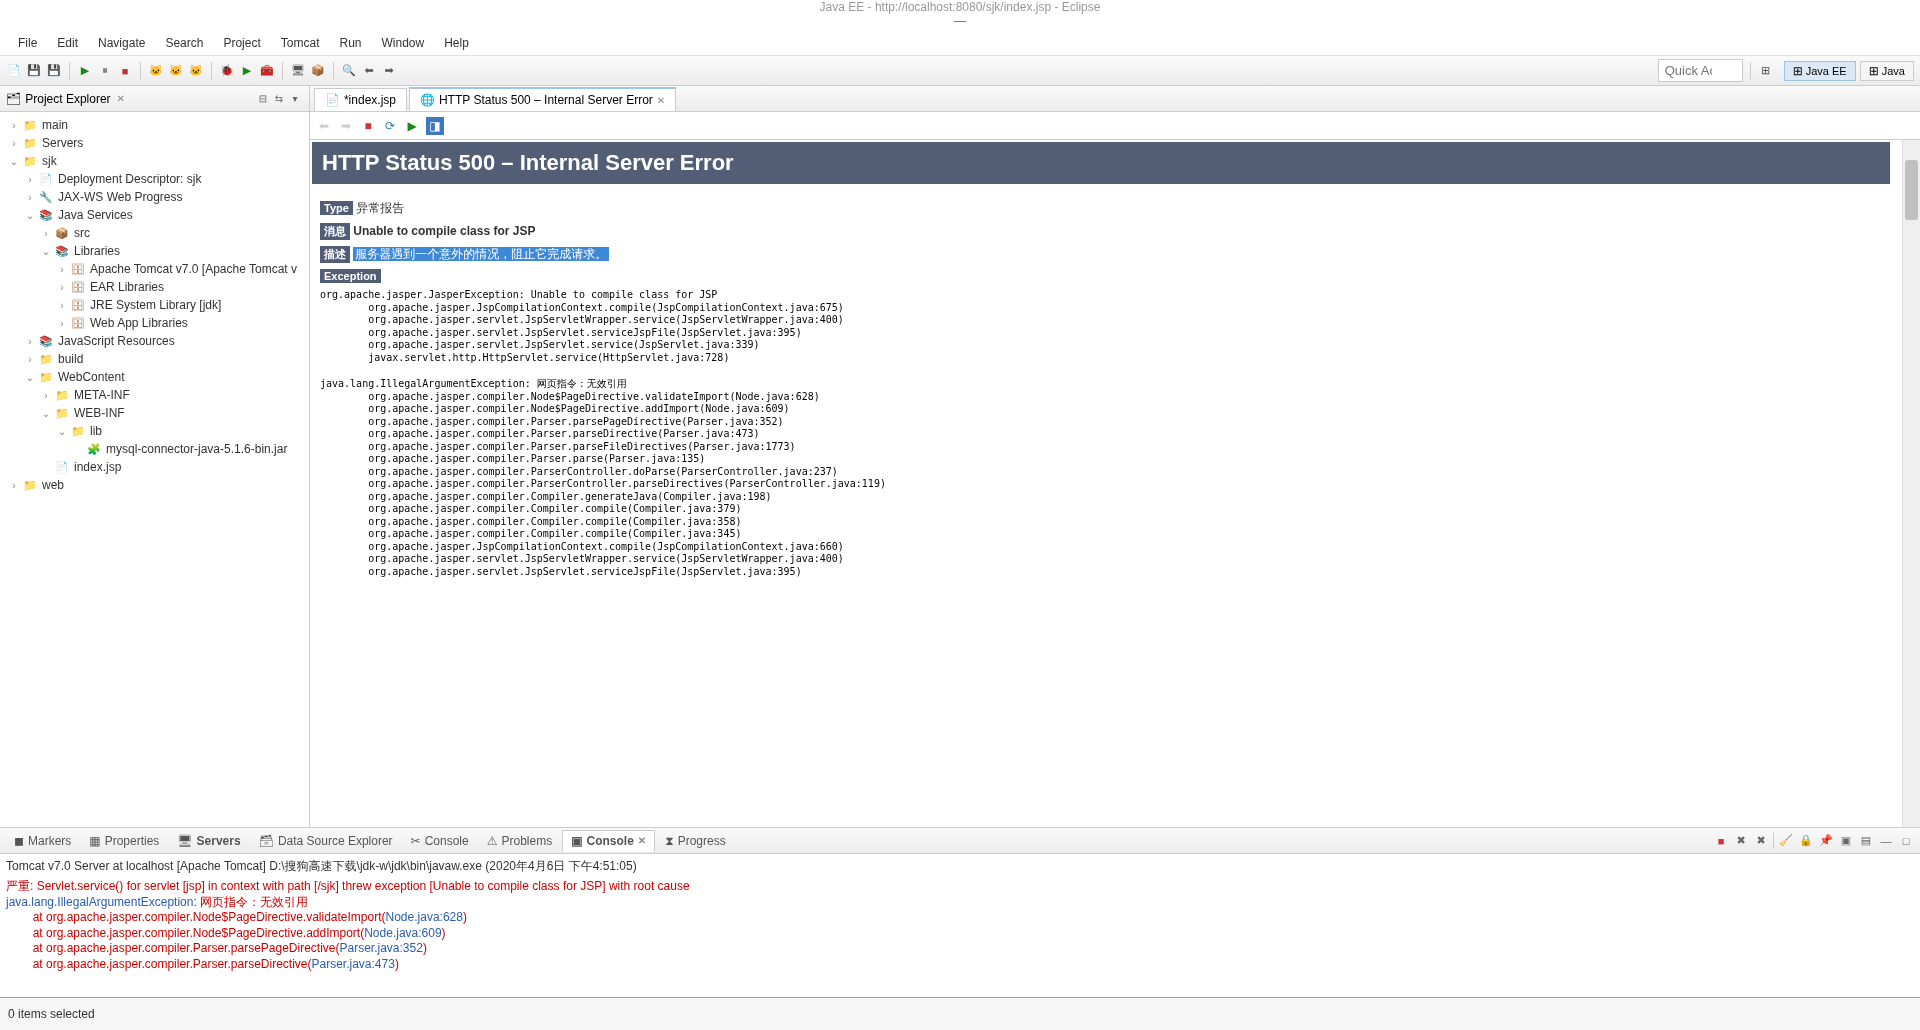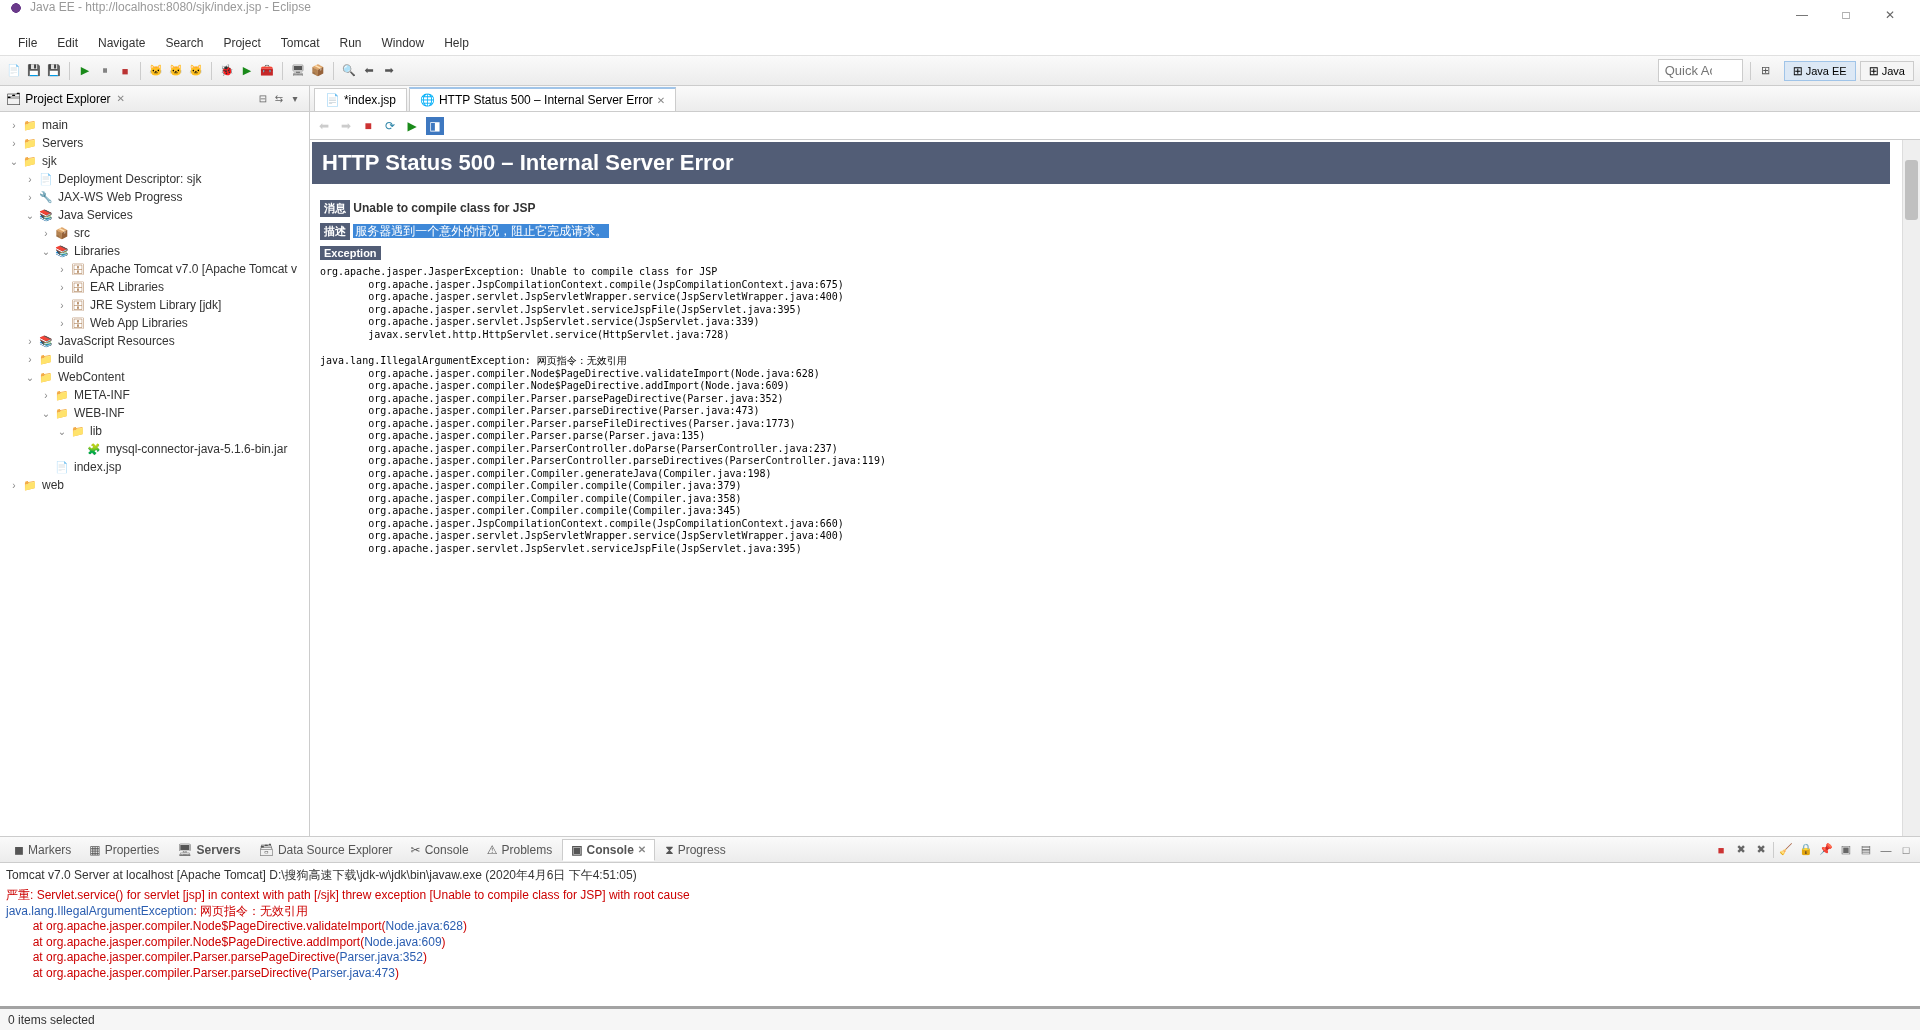--- a/index.html
+++ b/index.html
@@ -1,17 +1,17 @@
 <!DOCTYPE html>
 <html><head>
 <meta charset="utf-8">
 <style>
 * { margin: 0; padding: 0; box-sizing: border-box; font-family: "Segoe UI", Tahoma, sans-serif; font-size: 12px; }
 body { background: #f0f0f0; width: 1920px; height: 1030px; display: flex; flex-direction: column; overflow: hidden; }
-.titlebar { background: #fff; height: 30px; display: flex; padding: 0 8px; color: #999; }
+.titlebar { background: #fff; height: 30px; display: flex; align-items: center; padding: 0 8px; color: #999; flex-direction: column; }
 .titlebar .icon { width: 16px; height: 16px; background: radial-gradient(circle, #6a3a8a 40%, #fff 45%); border-radius: 50%; margin-right: 6px; }
 .titlebar .spacer { flex: 1; }
 .titlebar .winbtn { width: 44px; height: 30px; display: flex; align-items: center; justify-content: center; color: #666; cursor: pointer; }
 .menubar { background: #fff; height: 26px; display: flex; align-items: center; padding: 0 8px; border-bottom: 1px solid #e0e0e0; }
 .menubar .mi { padding: 4px 10px; color: #333; cursor: pointer; }
 .toolbar { background: linear-gradient(#fafafa,#ececec); height: 30px; display: flex; align-items: center; padding: 0 6px; border-bottom: 1px solid #ccc; gap: 4px; }
 .toolbar .tb { width: 16px; height: 16px; display: inline-flex; align-items: center; justify-content: center; font-size: 11px; color: #555; cursor: pointer; }
 .toolbar .sep { width: 1px; height: 18px; background: #ccc; margin: 0 3px; }
 .toolbar .quick { margin-left: auto; background: #fff; border: 1px solid #ccc; padding: 3px 30px 3px 6px; color: #888; font-size: 13px; width: 85px; }
 .toolbar .persp { display: flex; gap: 4px; margin-left: 6px; }
@@ -49,21 +49,21 @@
 .btabs { height: 26px; background: linear-gradient(#fafafa,#ececec); border-bottom: 1px solid #ccc; display: flex; align-items: center; padding: 0 6px; gap: 2px; }
 .btab { padding: 3px 8px; display: flex; align-items: center; gap: 4px; font-size: 11px; color: #555; cursor: pointer; }
 .btab.active { background: #fff; border: 1px solid #ccc; border-bottom: 1px solid #fff; font-weight: bold; }
 .btab .tx { color: #888; font-size: 10px; }
 .btabs .btools { margin-left: auto; display: flex; gap: 4px; }
 .btabs .bt { width: 16px; height: 16px; display: flex; align-items: center; justify-content: center; color: #666; cursor: pointer; font-size: 11px; }
 .server-line { padding: 4px 6px; font-size: 12px; color: #333; }
 .console-out { flex: 1; overflow: auto; font-family: "Consolas", monospace; font-size: 13px; padding: 0 6px 6px 6px; white-space: pre; line-height: 1.3; }
 .console-out .red { color: #c00; }
 .console-out .lnk { color: #2a5db0; }
-.statusbar { height: 24px; background: #f6f6f6; border-top: 3px solid #a3a3a3; display: flex; align-items: center; padding: 0 8px; color: #333; font-size: 12px; }
+.statusbar { height: 33px; background: #f6f6f6; border-top: 1px solid #a3a3a3; display: flex; align-items: center; padding: 0 8px; color: #333; font-size: 12px; }
 .sb-scroll { width: 18px; background: #efefef; border-left: 1px solid #ddd; position: relative; }
 .sb-thumb { position: absolute; left: 2px; right: 2px; top: 20px; height: 60px; background: #c0c0c0; border-radius: 3px; }
 .contentwrap { display: flex; flex: 1; overflow: hidden; }
 .fld { color: #d9a72e; }
 .jar { color: #a06b3a; }
 .pkg { color: #b76a1c; }
 .jf { color: #5a7aa0; }
 </style>
 </head>
 <body>
@@ -260,20 +260,21 @@
       <span class="nb" style="color:#ccc">➡</span>
       <span class="nb" style="color:#c33">■</span>
       <span class="nb" style="color:#38a">⟳</span>
       <span class="nb go">▶</span>
       <span class="nb" style="background:#3e78c0;color:#fff;width:18px;height:18px">◨</span>
     </div>
     <div class="contentwrap">
       <div class="content">
         <div class="err-header">HTTP Status 500 – Internal Server Error</div>
         <div class="content-pad">
+          <div class="section-row"><span class="section-label">Type</span> <span>异常报告</span></div>
           <div class="section-row"><span class="section-label">消息</span> <span style="font-weight:bold">Unable to compile class for JSP</span></div>
           <div class="section-row"><span class="section-label">描述</span> <span class="highlighted">服务器遇到一个意外的情况，阻止它完成请求。</span></div>
           <div class="section-row"><span class="section-label">Exception</span></div>
           <pre class="trace">org.apache.jasper.JasperException: Unable to compile class for JSP
 	org.apache.jasper.JspCompilationContext.compile(JspCompilationContext.java:675)
 	org.apache.jasper.servlet.JspServletWrapper.service(JspServletWrapper.java:400)
 	org.apache.jasper.servlet.JspServlet.serviceJspFile(JspServlet.java:395)
 	org.apache.jasper.servlet.JspServlet.service(JspServlet.java:339)
 	javax.servlet.http.HttpServlet.service(HttpServlet.java:728)</pre>
           <pre class="trace">java.lang.IllegalArgumentException: 网页指令：无效引用

